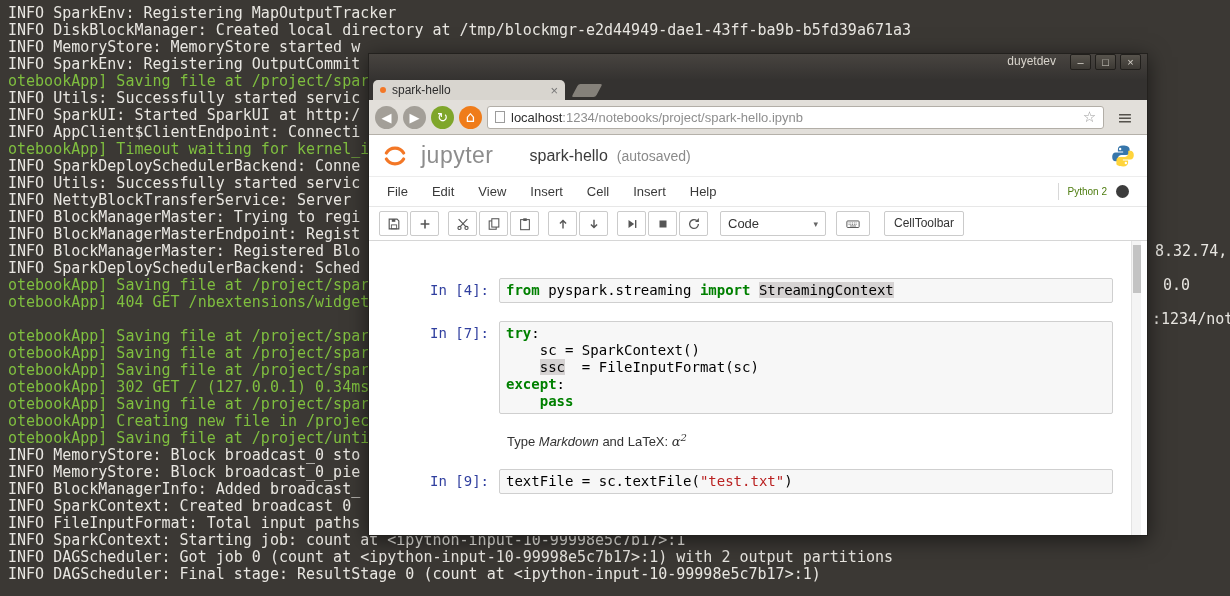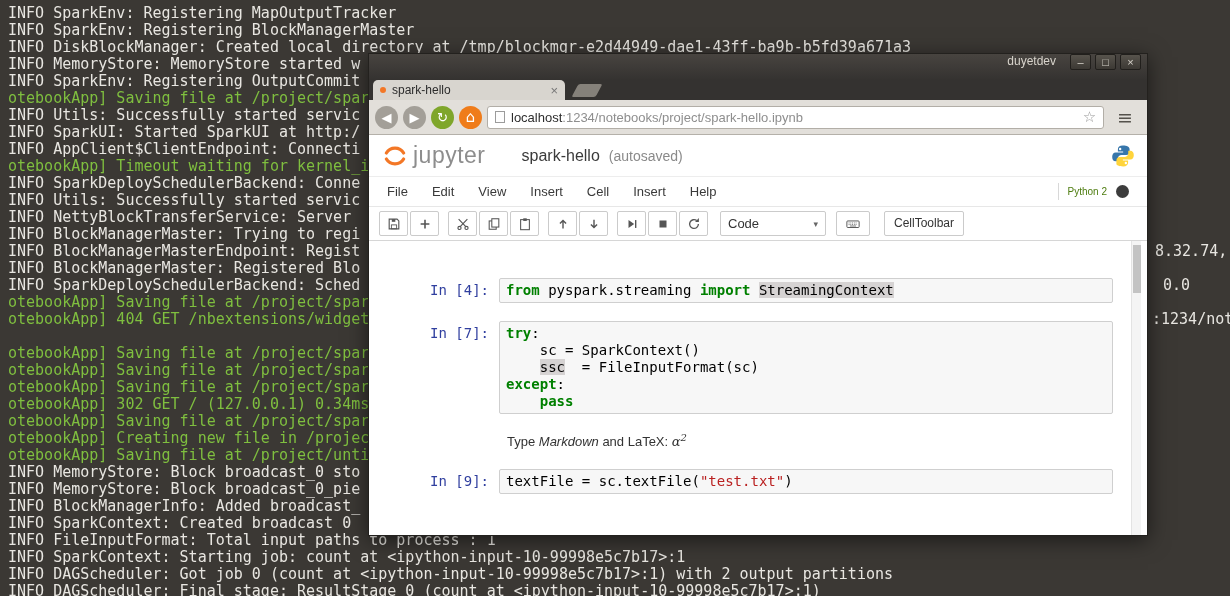--- a/index.html
+++ b/index.html
@@ -33,21 +33,21 @@
   .doc-icon { flex:0 0 10px; width:10px; height:12px; border:1px solid #9b9b9b; background:#fdfdfd; }
   .url { font-size:13px; white-space:nowrap; overflow:hidden; flex:1; }
   .url .host { color:#2d2d2d; }
   .url .rest { color:#8e8e8e; }
   .bookmark-star { color:#9a9a9a; font:15px "DejaVu Sans",sans-serif; }
   .menu-btn { color:#55524c; font:19px/34px "DejaVu Sans",sans-serif; padding:0 8px; }
 
   
   .jpage { flex:1; display:flex; flex-direction:column; background:#fff; min-height:0; }
   .jheader { flex:0 0 42px; display:flex; align-items:center; padding:0 12px; border-bottom:1px solid #ededed; }
-  .jlogo { display:flex; align-items:center; gap:4px; }
+  .jlogo { display:flex; align-items:center; gap:12px; }
   .jlogo-text { font-size:23px; color:#8d8d8d; letter-spacing:.5px; }
   .jtitle { margin-left:36px; font-size:16px; color:#3a3a3a; }
   .jautosave { margin-left:9px; font-size:14px; color:#8a8a8a; }
   .python-logo { margin-left:auto; }
 
   .jmenubar { flex:0 0 30px; display:flex; align-items:center; padding:0 18px; border-bottom:1px solid #e7e7e7; font-size:13px; color:#3a3a3a; }
   .menu-item { margin-right:24px; }
   .kernel-area { margin-left:auto; display:flex; align-items:center; gap:9px; }
   .kernel-divider { width:1px; height:17px; background:#d8d8d8; }
   .kernel-name { font-size:10px; color:#4d7c0f; }
@@ -77,21 +77,20 @@
   .nbscroll-track { position:absolute; top:0; right:6px; bottom:0; width:10px; background:#f4f4f4; border-left:1px solid #e3e3e3; }
   .nbscroll-thumb { position:absolute; top:4px; left:1px; width:8px; height:48px; background:#c3c3c3; }
 </style>
 </head>
 <body>
 
 <div class="screen">
 
   <div class="terminal-log">
       <div class="tline">INFO SparkEnv: Registering MapOutputTracker</div>
-      <div class="tline">INFO SparkEnv: Registering BlockManagerMaster</div>
       <div class="tline">INFO DiskBlockManager: Created local directory at /tmp/blockmgr-e2d44949-dae1-43ff-ba9b-b5fd39a671a3</div>
       <div class="tline">INFO MemoryStore: MemoryStore started w</div>
       <div class="tline">INFO SparkEnv: Registering OutputCommit</div>
       <div class="tline tgreen">otebookApp] Saving file at /project/spar</div>
       <div class="tline">INFO Utils: Successfully started servic</div>
       <div class="tline">INFO SparkUI: Started SparkUI at http:/</div>
       <div class="tline">INFO AppClient$ClientEndpoint: Connecti</div>
       <div class="tline tgreen">otebookApp] Timeout waiting for kernel_i</div>
       <div class="tline">INFO SparkDeploySchedulerBackend: Conne</div>
       <div class="tline">INFO Utils: Successfully started servic</div>

